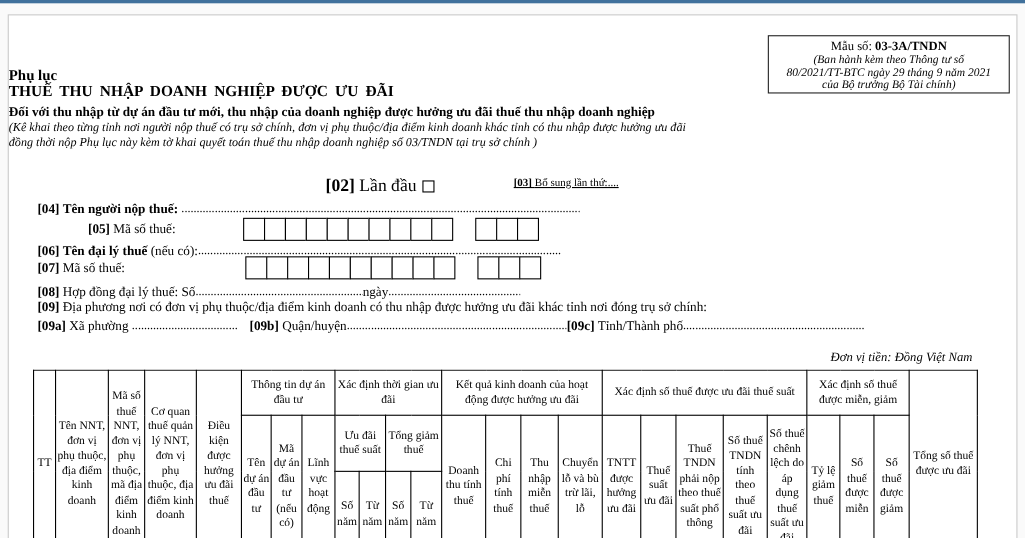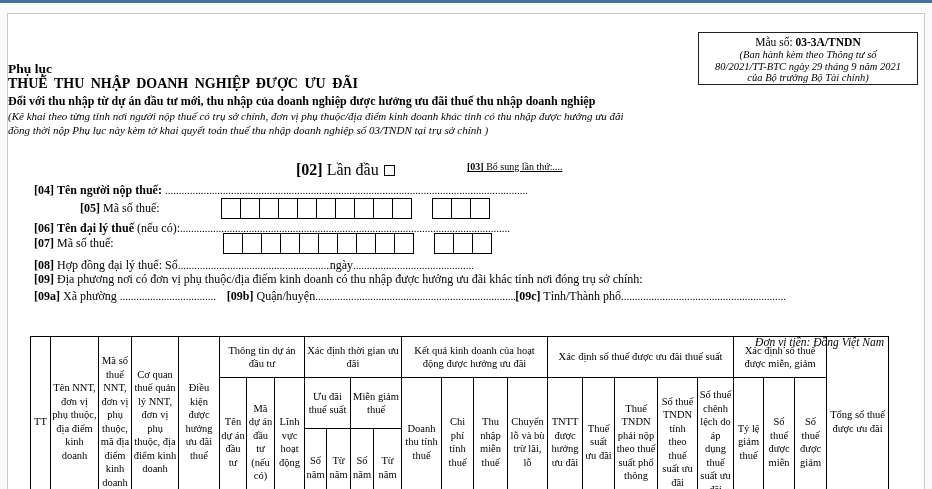--- a/index.html
+++ b/index.html
@@ -37,21 +37,21 @@
 
   .fieldline{font-size:12px;line-height:15px;white-space:nowrap;}
   .dots{display:inline-block;vertical-align:bottom;overflow:hidden;white-space:nowrap;font-size:11px;letter-spacing:0;}
   .checkbox{display:inline-block;width:9px;height:9px;border:1px solid #000;margin-left:5px;vertical-align:-1px;}
 
   .boxrow{position:absolute;display:flex;}
   .mbox{width:18px;height:19px;border:1px solid #000;margin-right:-1px;background:#fff;}
   .boxgap{width:21px;}
 
   .secA{position:absolute;left:26px;top:291px;width:858px;font-size:12px;font-weight:bold;white-space:nowrap;}
-  .unit{position:absolute;left:23px;top:305px;width:853px;text-align:right;font-size:11.5px;font-style:italic;margin-top:17px;}
+  .unit{position:absolute;left:23px;top:305px;width:853px;text-align:right;font-size:11.5px;font-style:italic;}
 
   
   .tclip{position:absolute;left:22px;top:322px;width:880px;height:154px;overflow:hidden;}
   table.tbl{border-collapse:collapse;table-layout:fixed;width:858px;}
   table.tbl th{
     border:1px solid #000;font-weight:normal;font-size:10.5px;line-height:13.5px;
     text-align:center;vertical-align:middle;padding:0 1px;overflow:hidden;
   }
 </style>
 </head>
@@ -203,21 +203,21 @@
         <th colspan="4">Kết quả kinh doanh của hoạt động được hưởng ưu đãi</th>
         <th colspan="5">Xác định số thuế được ưu đãi thuế suất</th>
         <th colspan="3">Xác định số thuế được miễn, giảm</th>
         <th rowspan="3">Tổng số thuế được ưu đãi</th>
       </tr>
       <tr style="height:51px">
         <th rowspan="2">Tên dự án đầu tư</th>
         <th rowspan="2">Mã dự án đầu tư (nếu có)</th>
         <th rowspan="2">Lĩnh vực hoạt động</th>
         <th colspan="2">Ưu đãi thuế suất</th>
-        <th colspan="2">Miễn giảm thuế</th>
+        <th colspan="2">Tổng giảm thuế</th>
         <th rowspan="2">Doanh thu tính thuế</th>
         <th rowspan="2">Chi phí tính thuế</th>
         <th rowspan="2">Thu nhập miễn thuế</th>
         <th rowspan="2">Chuyển lỗ và bù trừ lãi, lỗ</th>
         <th rowspan="2">TNTT được hưởng ưu đãi</th>
         <th rowspan="2">Thuế suất ưu đãi</th>
         <th rowspan="2">Thuế TNDN phải nộp theo thuế suất phổ thông</th>
         <th rowspan="2">Số thuế TNDN tính theo thuế suất ưu đãi</th>
         <th rowspan="2">Số thuế chênh lệch do áp dụng thuế suất ưu đãi</th>
         <th rowspan="2">Tỷ lệ giảm thuế</th>

